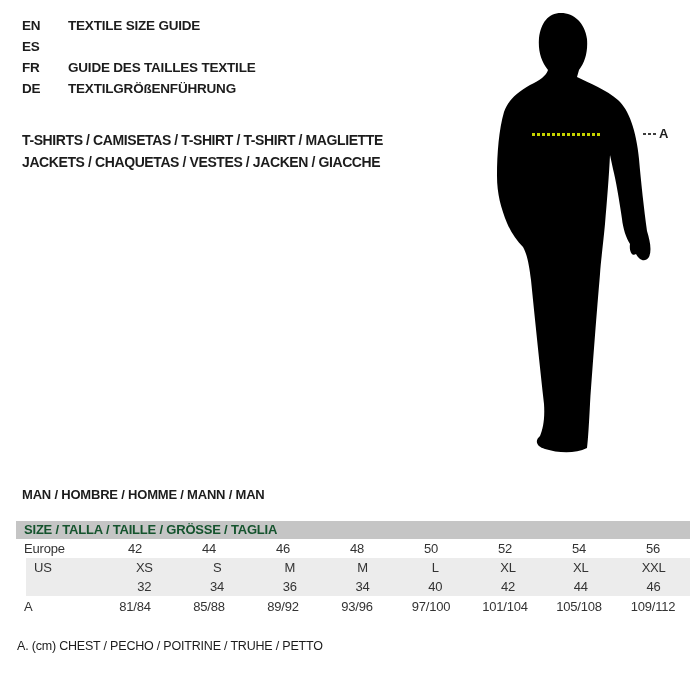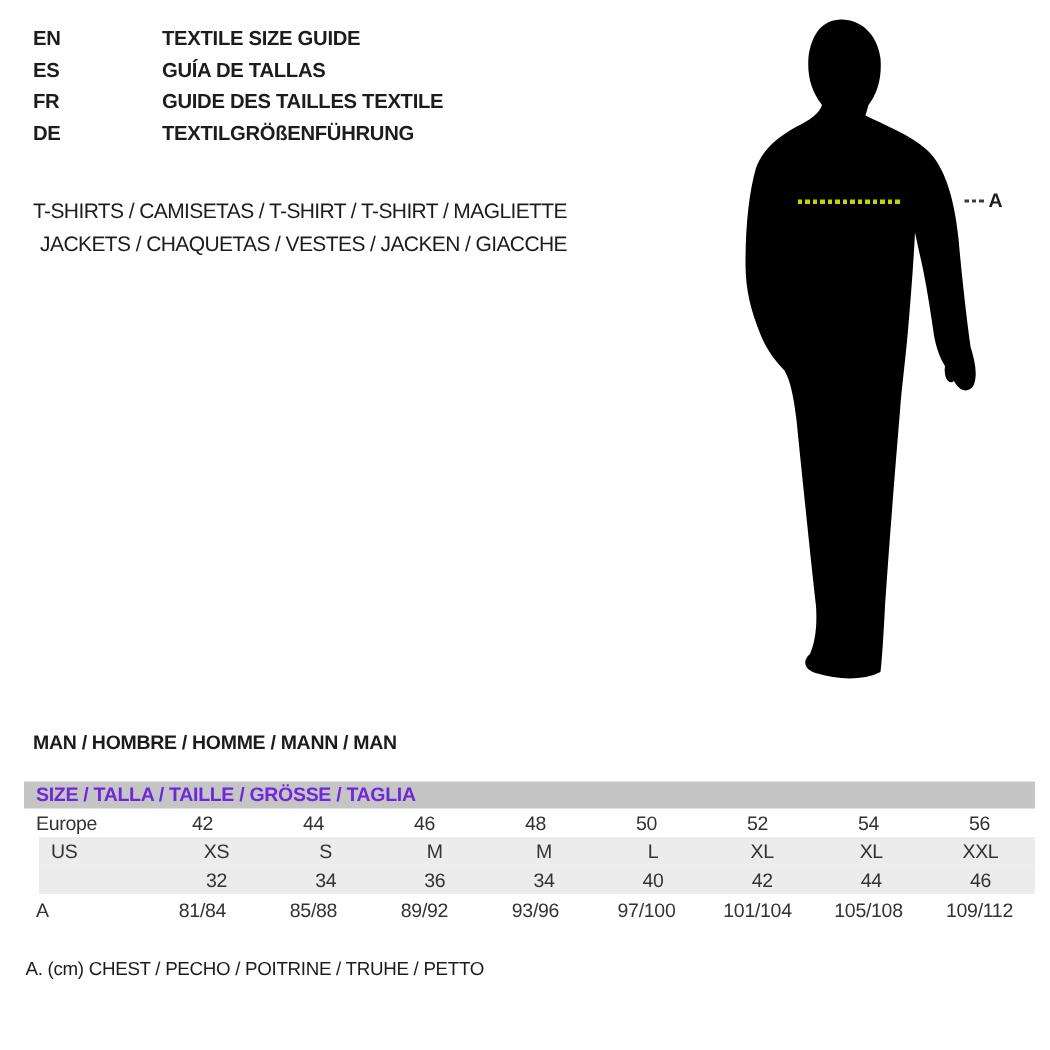--- a/index.html
+++ b/index.html
@@ -4,66 +4,65 @@
 <style>
   html,body{margin:0;padding:0;}
   body{
     width:700px;height:700px;position:relative;overflow:hidden;
     background:#ffffff;
     font-family:"Liberation Sans", sans-serif;
     color:#1c1c1c;
   }
   
   .lang-list{position:absolute;left:22px;top:15px;}
-  .lang-row{display:flex;height:21px;line-height:21px;gap:40px;}
+  .lang-row{display:flex;height:21px;line-height:21px;}
   .lang-code{width:46px;font-size:13.5px;font-weight:700;letter-spacing:-0.2px;}
   .lang-label{font-size:13.5px;font-weight:700;letter-spacing:-0.2px;white-space:nowrap;}
   
   .categories{position:absolute;left:22px;top:129px;}
-  .cat-line{font-size:14px;font-weight:400;letter-spacing:-0.4px;line-height:22px;white-space:nowrap;text-align:right;}
+  .cat-line{font-size:14px;font-weight:700;letter-spacing:-0.4px;line-height:22px;white-space:nowrap;}
   
   .figure-wrap{position:absolute;left:490px;top:8px;width:175px;height:450px;}
   .figure-wrap svg{position:absolute;left:0;top:0;}
   .chest-line{
     position:absolute;left:42px;top:125px;width:70px;height:3px;
     background:repeating-linear-gradient(90deg, var(--dot_color,#c6d300) 0 3px, transparent 3px 5px);
   }
   .chest-dashes{
     position:absolute;left:153px;top:125px;width:15px;height:2px;
     background:repeating-linear-gradient(90deg,#3d3d3d 0 3px, transparent 3px 5px);
   }
   .chest-label{position:absolute;left:169px;top:118px;font-size:13px;font-weight:700;}
   
   .section-title{position:absolute;left:22px;top:487px;font-size:13px;font-weight:700;letter-spacing:-0.2px;white-space:nowrap;}
   
   .size-table{position:absolute;left:16px;top:521px;width:674px;font-size:13px;color:#333;}
   .t-header{
     height:18px;line-height:18px;background:var(--header_bg,#c5c5c5);
-    padding-left:8px;font-weight:600;color:#6d28d9;letter-spacing:-0.2px;
+    padding-left:8px;font-weight:600;color:#14532d;letter-spacing:-0.2px;
   }
   .t-row{display:grid;grid-template-columns:82px repeat(8,1fr);align-items:center;}
   .t-row.h19{height:19px;}
   .t-row.h21{height:21px;}
   .t-row.band{background:var(--band_bg,#ececec);margin-left:10px;}
   .t-label{padding-left:8px;text-align:left;letter-spacing:-0.2px;}
   .t-cell{text-align:center;letter-spacing:-0.2px;}
   
   .footnote{position:absolute;left:17px;top:639px;font-size:12.5px;font-weight:400;letter-spacing:-0.2px;white-space:nowrap;}
 </style>
 </head>
 <body>
 
 <div class="lang-list">
   <div class="lang-row">
     <span class="lang-code">EN</span>
     <span class="lang-label">TEXTILE SIZE GUIDE</span>
   </div>
   <div class="lang-row">
     <span class="lang-code">ES</span>
-    <span class="lang-label">GUÍA DE TALLAS</span>
   </div>
   <div class="lang-row">
     <span class="lang-code">FR</span>
     <span class="lang-label">GUIDE DES TAILLES TEXTILE</span>
   </div>
   <div class="lang-row">
     <span class="lang-code">DE</span>
     <span class="lang-label">TEXTILGRÖßENFÜHRUNG</span>
   </div>
 </div>

